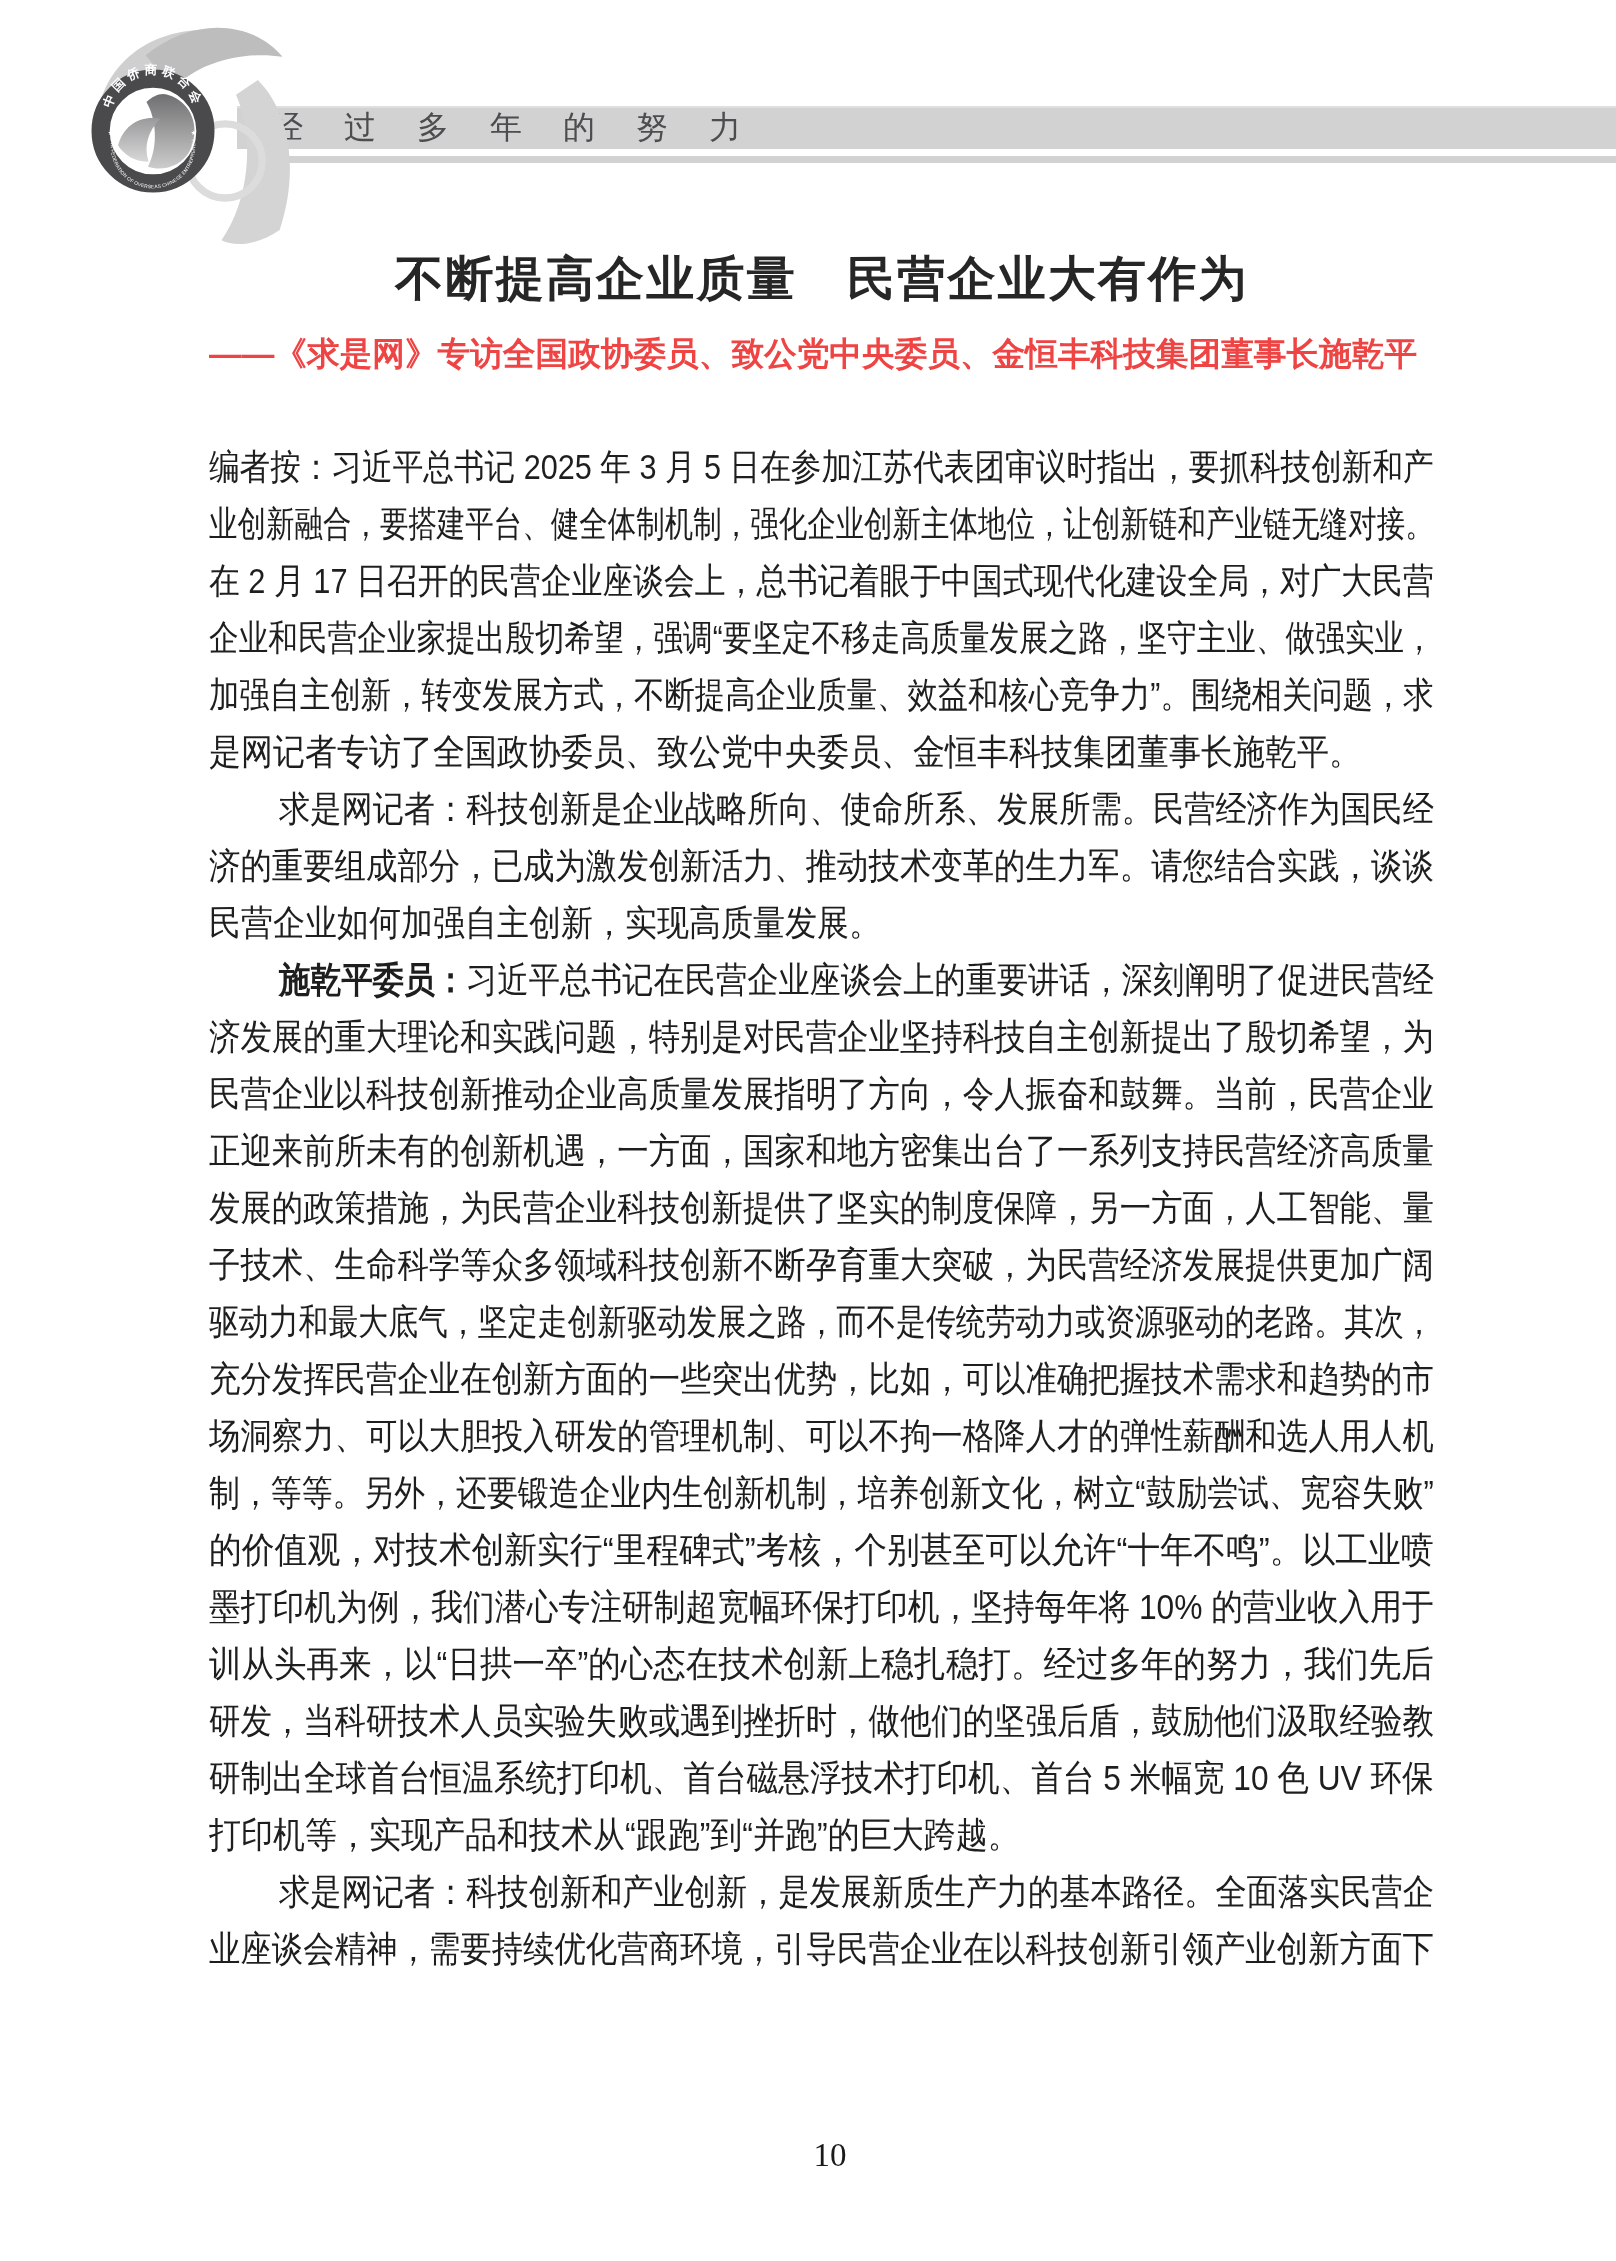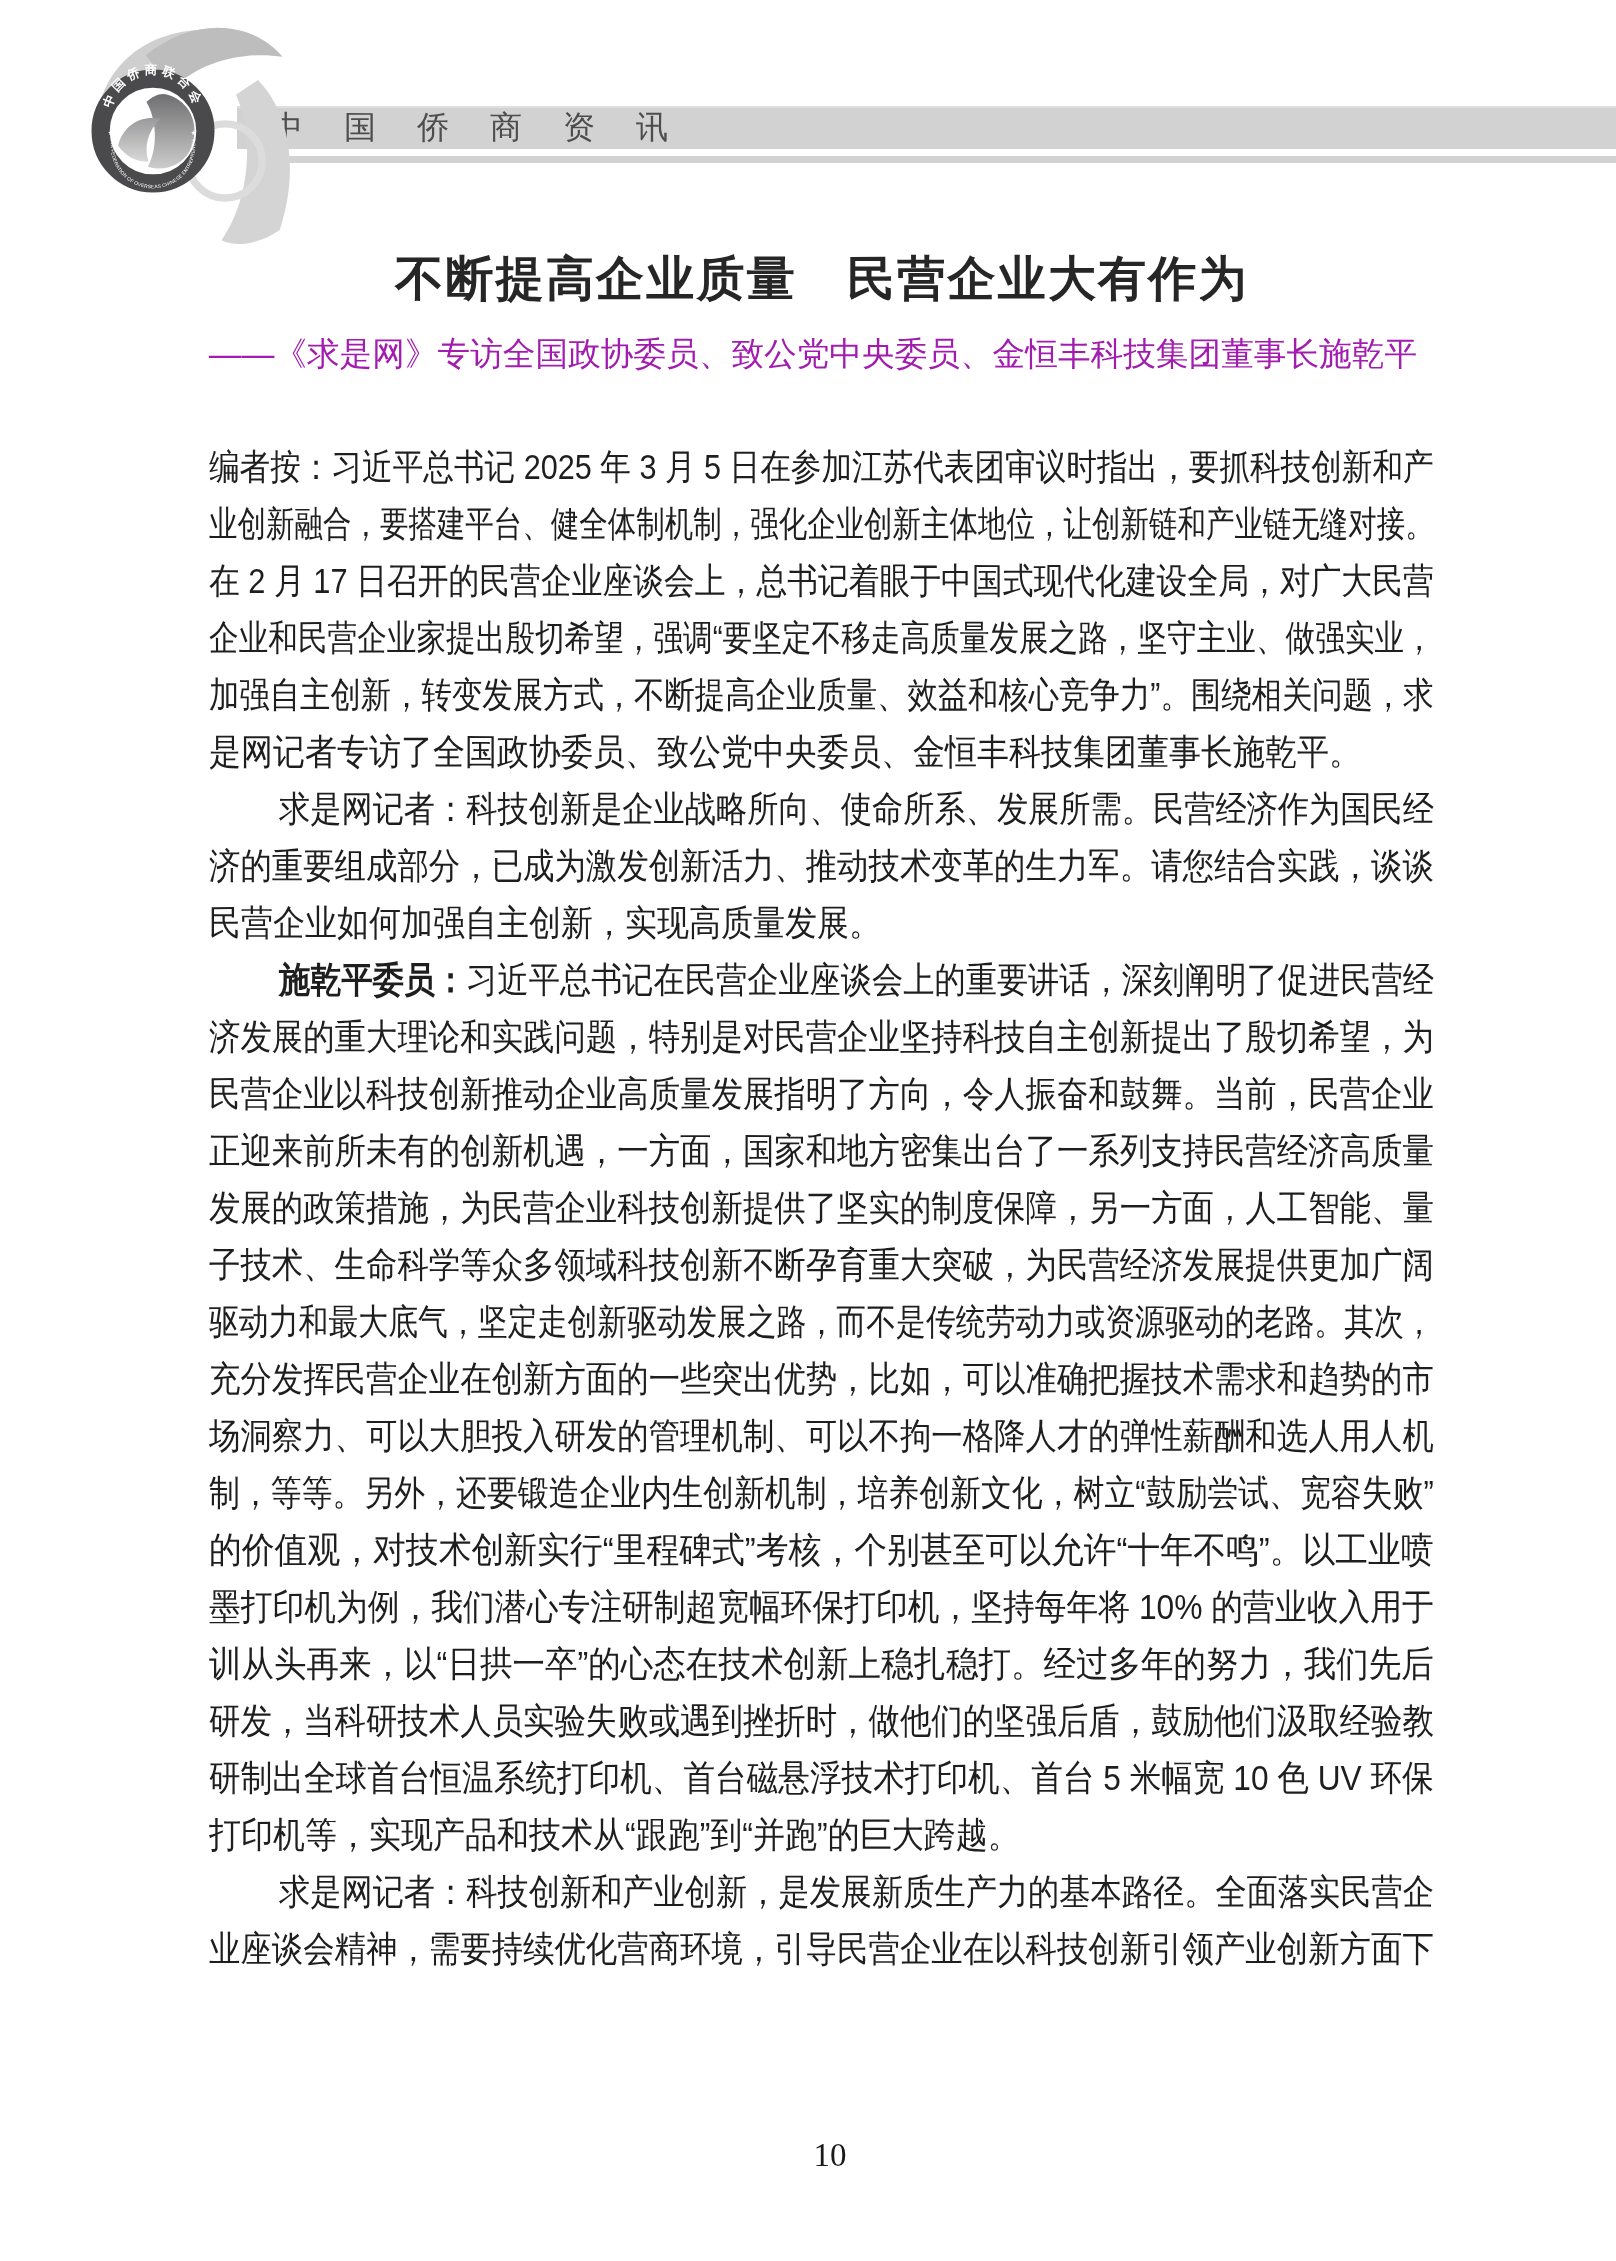--- a/index.html
+++ b/index.html
@@ -23,21 +23,21 @@
   }
   .logo { position:absolute; left:38px; top:10.2px; z-index:3; }
   
   .article-title {
     position:absolute; left:209px; top:245px; width:1226px; text-align:center;
     font-size:48px; line-height:67px; font-weight:bold; color:#262626;
     letter-spacing:2.2px; white-space:nowrap;
   }
   .article-subtitle {
     position:absolute; left:209px; top:331px; width:1226px; height:45px; line-height:45px;
-    font-size:33px; font-weight:normal; color:#a21caf; white-space:nowrap;
+    font-size:33px; font-weight:bold; color:#ef4444; white-space:nowrap;
   }
   .article-body {
     position:absolute; left:209px; top:439px; width:1226px; font-size:32px;
   }
   .line { height:57px; line-height:57px; white-space:nowrap; }
   .line.indent { padding-left:70px; }
   .ln { display:inline-block; transform-origin:left center; }
   .article-subtitle .ln { transform-origin:left center; }
   
   .page-number {
@@ -45,21 +45,21 @@
     font-family:"Liberation Serif", serif; font-size:33px; color:#1a1a1a;padding-left:44px;
   }
 </style>
 </head>
 <body>
 
 <div class="page">
 
   <div class="bar-main"></div>
   <div class="bar-thin"></div>
-  <div class="banner-title">中国侨商资讯</div>
+  <div class="banner-title">经过多年的努力</div>
 
   <svg class="logo" width="313" height="245" viewBox="0 0 430 336">
     <defs>
       <linearGradient id="mk" x1="0" y1="0" x2="0" y2="1">
         <stop offset="0" stop-color="#6f6f71"></stop>
         <stop offset="1" stop-color="#cccccc"></stop>
       </linearGradient>
       <linearGradient id="mk2" x1="0" y1="0" x2="0" y2="1">
         <stop offset="0" stop-color="#9a9a9c"></stop>
         <stop offset="1" stop-color="#d8d8d8"></stop>

